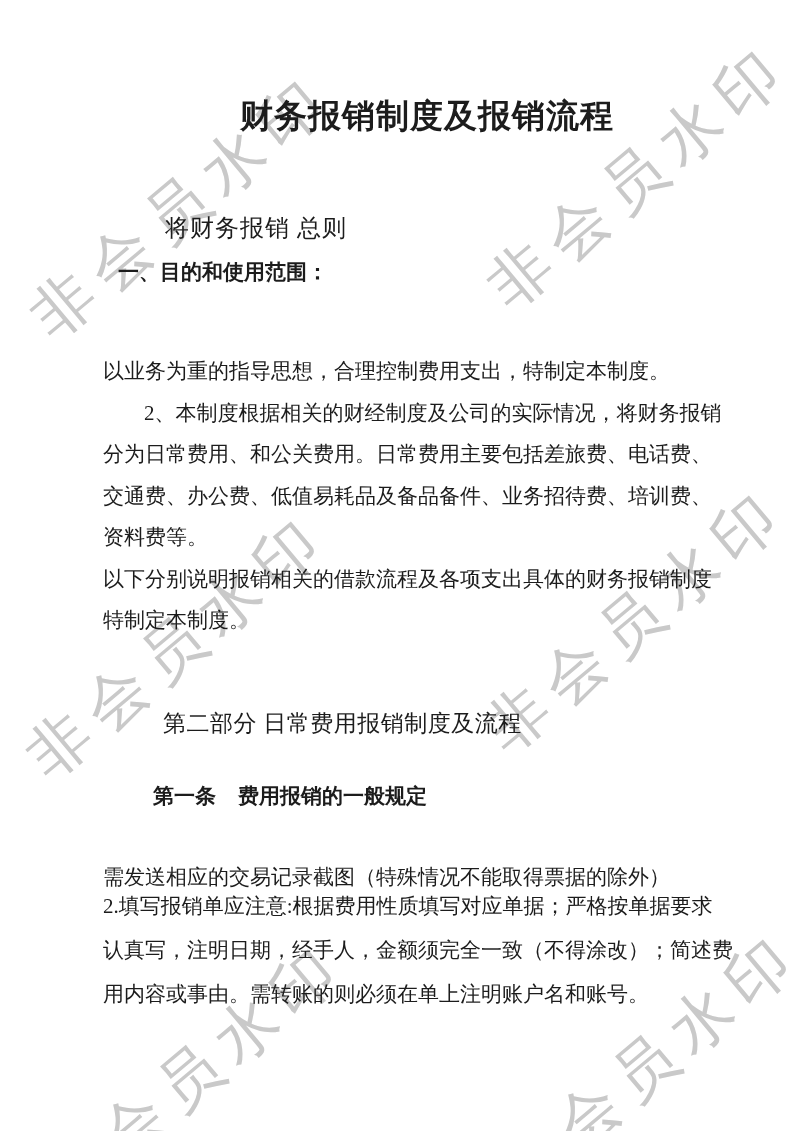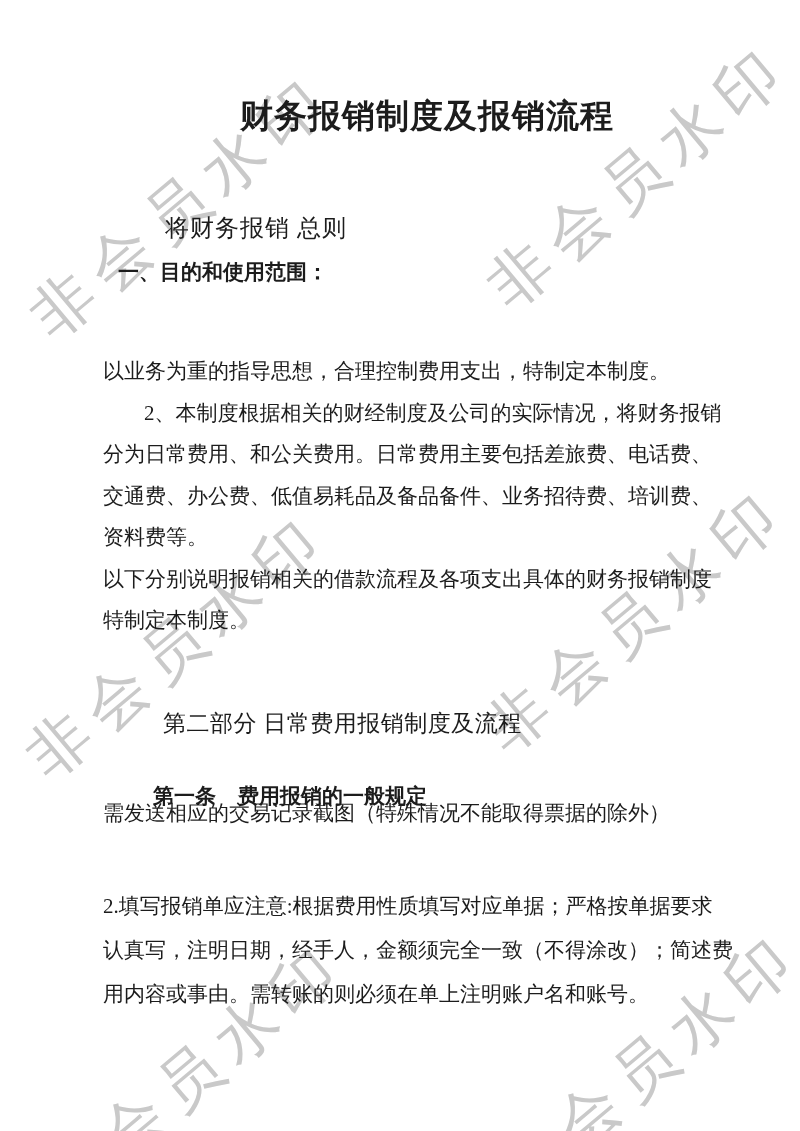--- a/index.html
+++ b/index.html
@@ -79,19 +79,19 @@
     <div class="line" style="left:103px; top:524px;">资料费等。</div>
     <div class="line" style="left:103px; top:566px;">以下分别说明报销相关的借款流程及各项支出具体的财务报销制度</div>
     <div class="line" style="left:103px; top:607px;">特制定本制度。</div>
 
     <div class="line part-heading-2" style="left:163px; top:709px;">第二部分 日常费用报销制度及流程</div>
 
     <div class="line sub-heading" style="left:118px; top:755px;">
       <span class="article-num">第一条</span><span>费用报销的一般规定</span>
     </div>
 
-    <div class="line" style="left:103px; top:800px;">需发送相应的交易记录截图（特殊情况不能取得票据的除外）</div>
+    <div class="line" style="left:103px; top:864px;">需发送相应的交易记录截图（特殊情况不能取得票据的除外）</div>
     <div class="line" style="left:103px; top:893px;">2.填写报销单应注意:根据费用性质填写对应单据；严格按单据要求</div>
     <div class="line" style="left:103px; top:937px;">认真写，注明日期，经手人，金额须完全一致（不得涂改）；简述费</div>
     <div class="line" style="left:103px; top:981px;">用内容或事由。需转账的则必须在单上注明账户名和账号。</div>
 
   </div>
 </div>
 
 </body></html>

